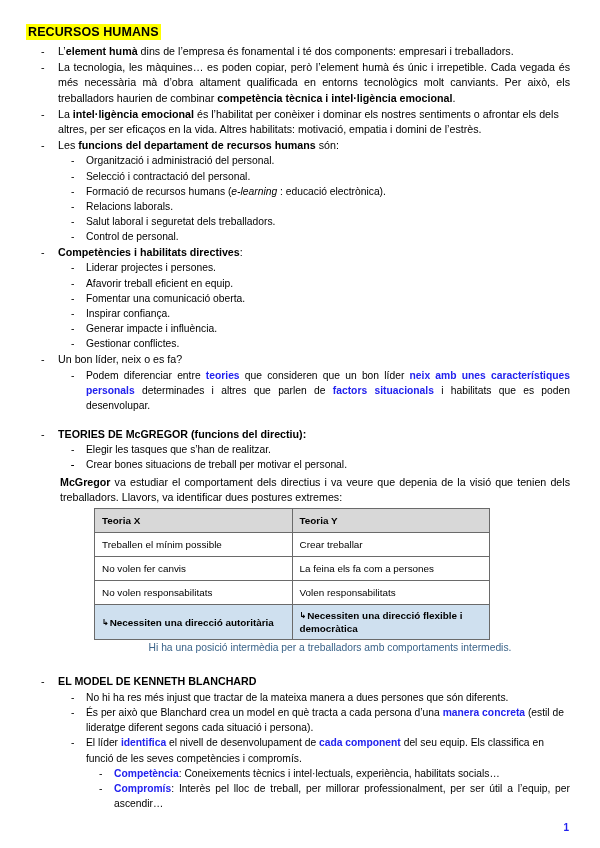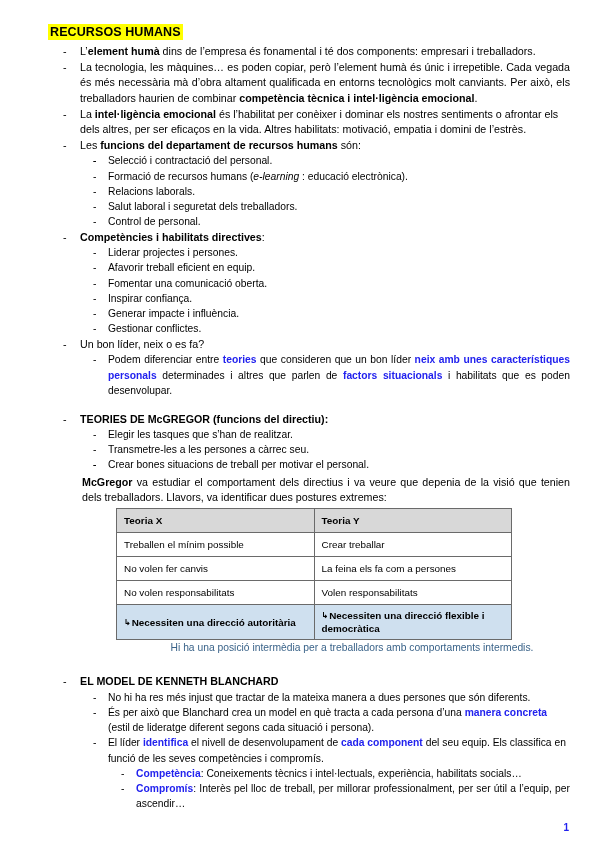--- a/index.html
+++ b/index.html
@@ -12,21 +12,21 @@
     height: 848px;
     font-family: "Liberation Sans", sans-serif;
     color: #000000;
     -webkit-font-smoothing: antialiased;
   }
   .page {
     position: relative;
     width: 600px;
     height: 848px;
     box-sizing: border-box;
-    padding: 22px 30px 0 48px;
+    padding: 22px 30px 0 26px;
     overflow: hidden;
   }
 
   
   .doc-title {
     font-size: 12.5px;
     font-weight: bold;
     letter-spacing: 0.1px;
     margin: 0 0 4px 0;
     display: inline-block;
@@ -171,20 +171,21 @@
       <span>La </span><span class="b">intel·ligència emocional</span><span> és l’habilitat per conèixer i dominar els nostres sentiments o afrontar els dels altres, per ser eficaços en la vida. Altres habilitats: motivació, empatia i domini de l’estrès.</span>
     </li>
 
     <li>
       <span class="dash">-</span>
       <span>Les </span><span class="b">funcions del departament de recursos humans</span><span> són:</span>
 
       <ul class="lvl2">
         <li>
           <span class="dash">-</span>
+          <span>Organització i administració del personal.</span>
         </li>
         <li>
           <span class="dash">-</span>
           <span>Selecció i contractació del personal.</span>
         </li>
         <li>
           <span class="dash">-</span>
           <span>Formació de recursos humans (</span><span class="i">e-learning</span><span> : educació electrònica).</span>
         </li>
         <li>
@@ -254,21 +255,20 @@
       <span class="dash">-</span>
       <span class="b">TEORIES DE McGREGOR (funcions del directiu):</span>
 
       <ul class="lvl2">
         <li>
           <span class="dash">-</span>
           <span>Elegir les tasques que s’han de realitzar.</span>
         </li>
         <li>
           <span class="dash">-</span>
-          <span>Transmetre-les a les persones a càrrec seu.</span>
         </li>
         <li>
           <span class="dash">-</span>
         </li>
         <li>
           <span class="dash">-</span>
           <span>Crear bones situacions de treball per motivar el personal.</span>
         </li>
       </ul>
     </li>

